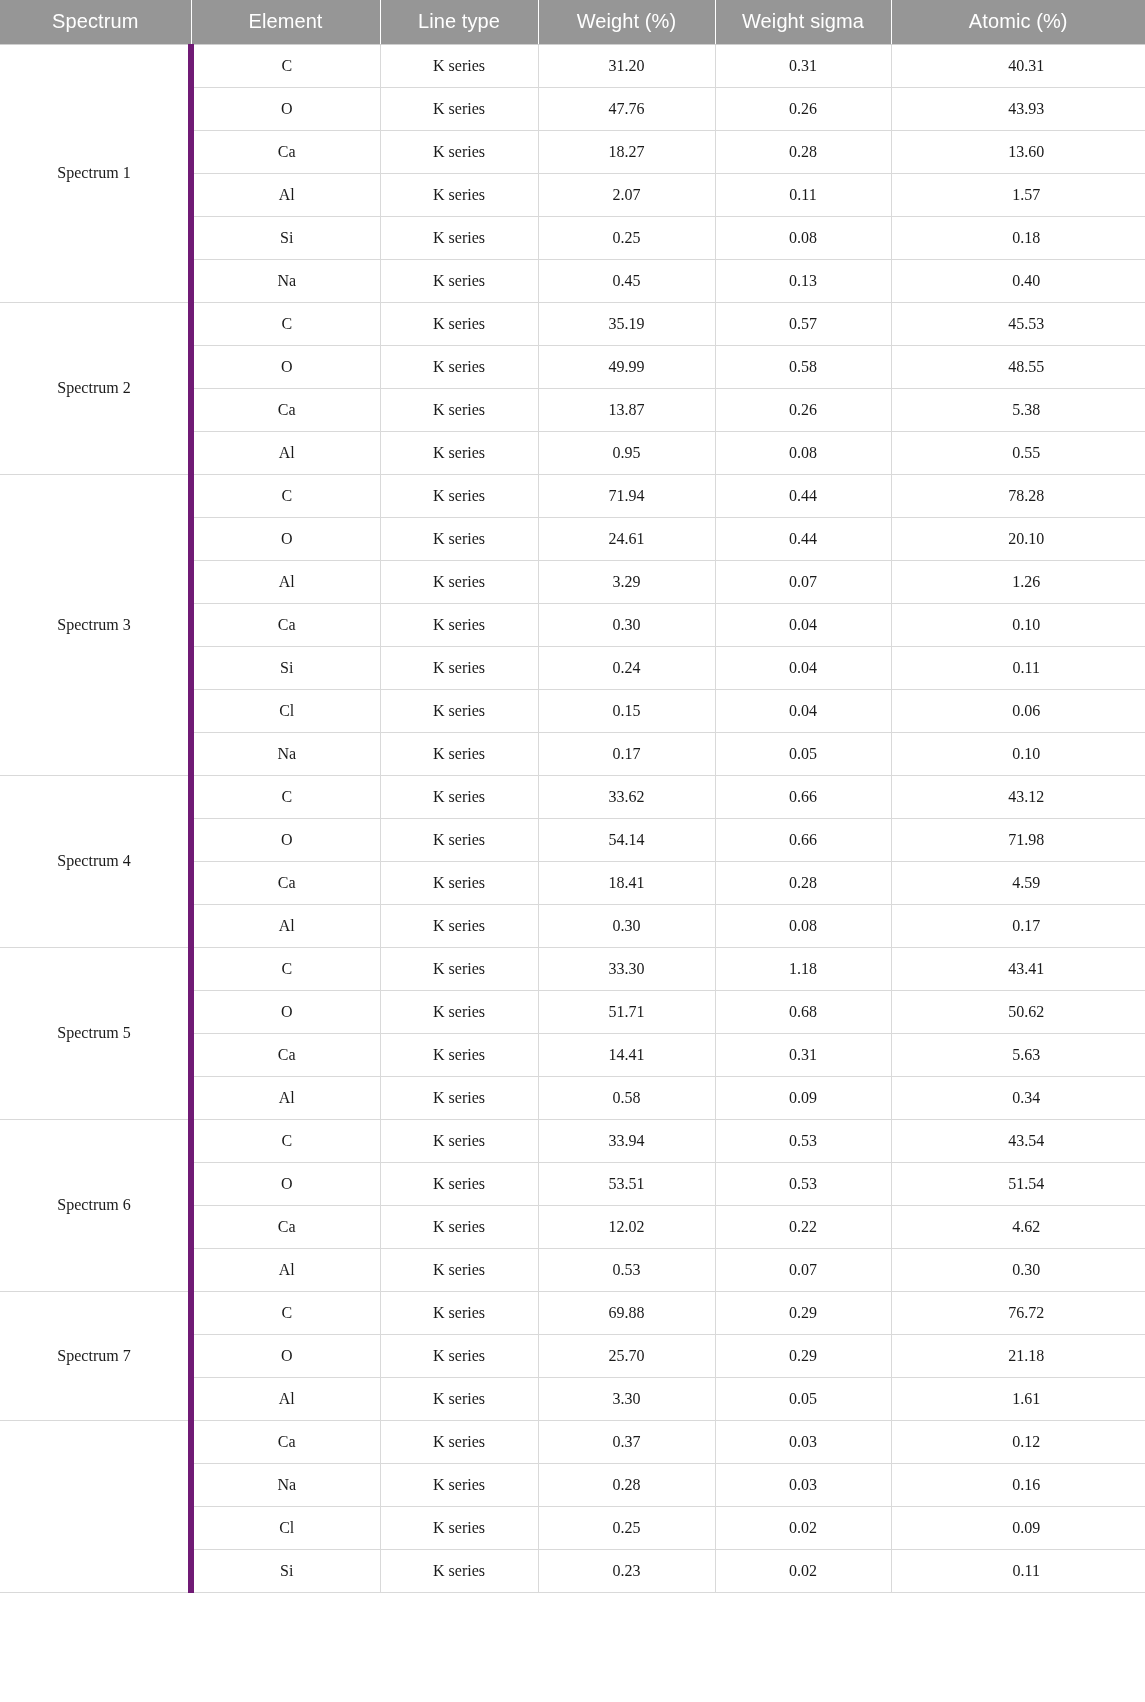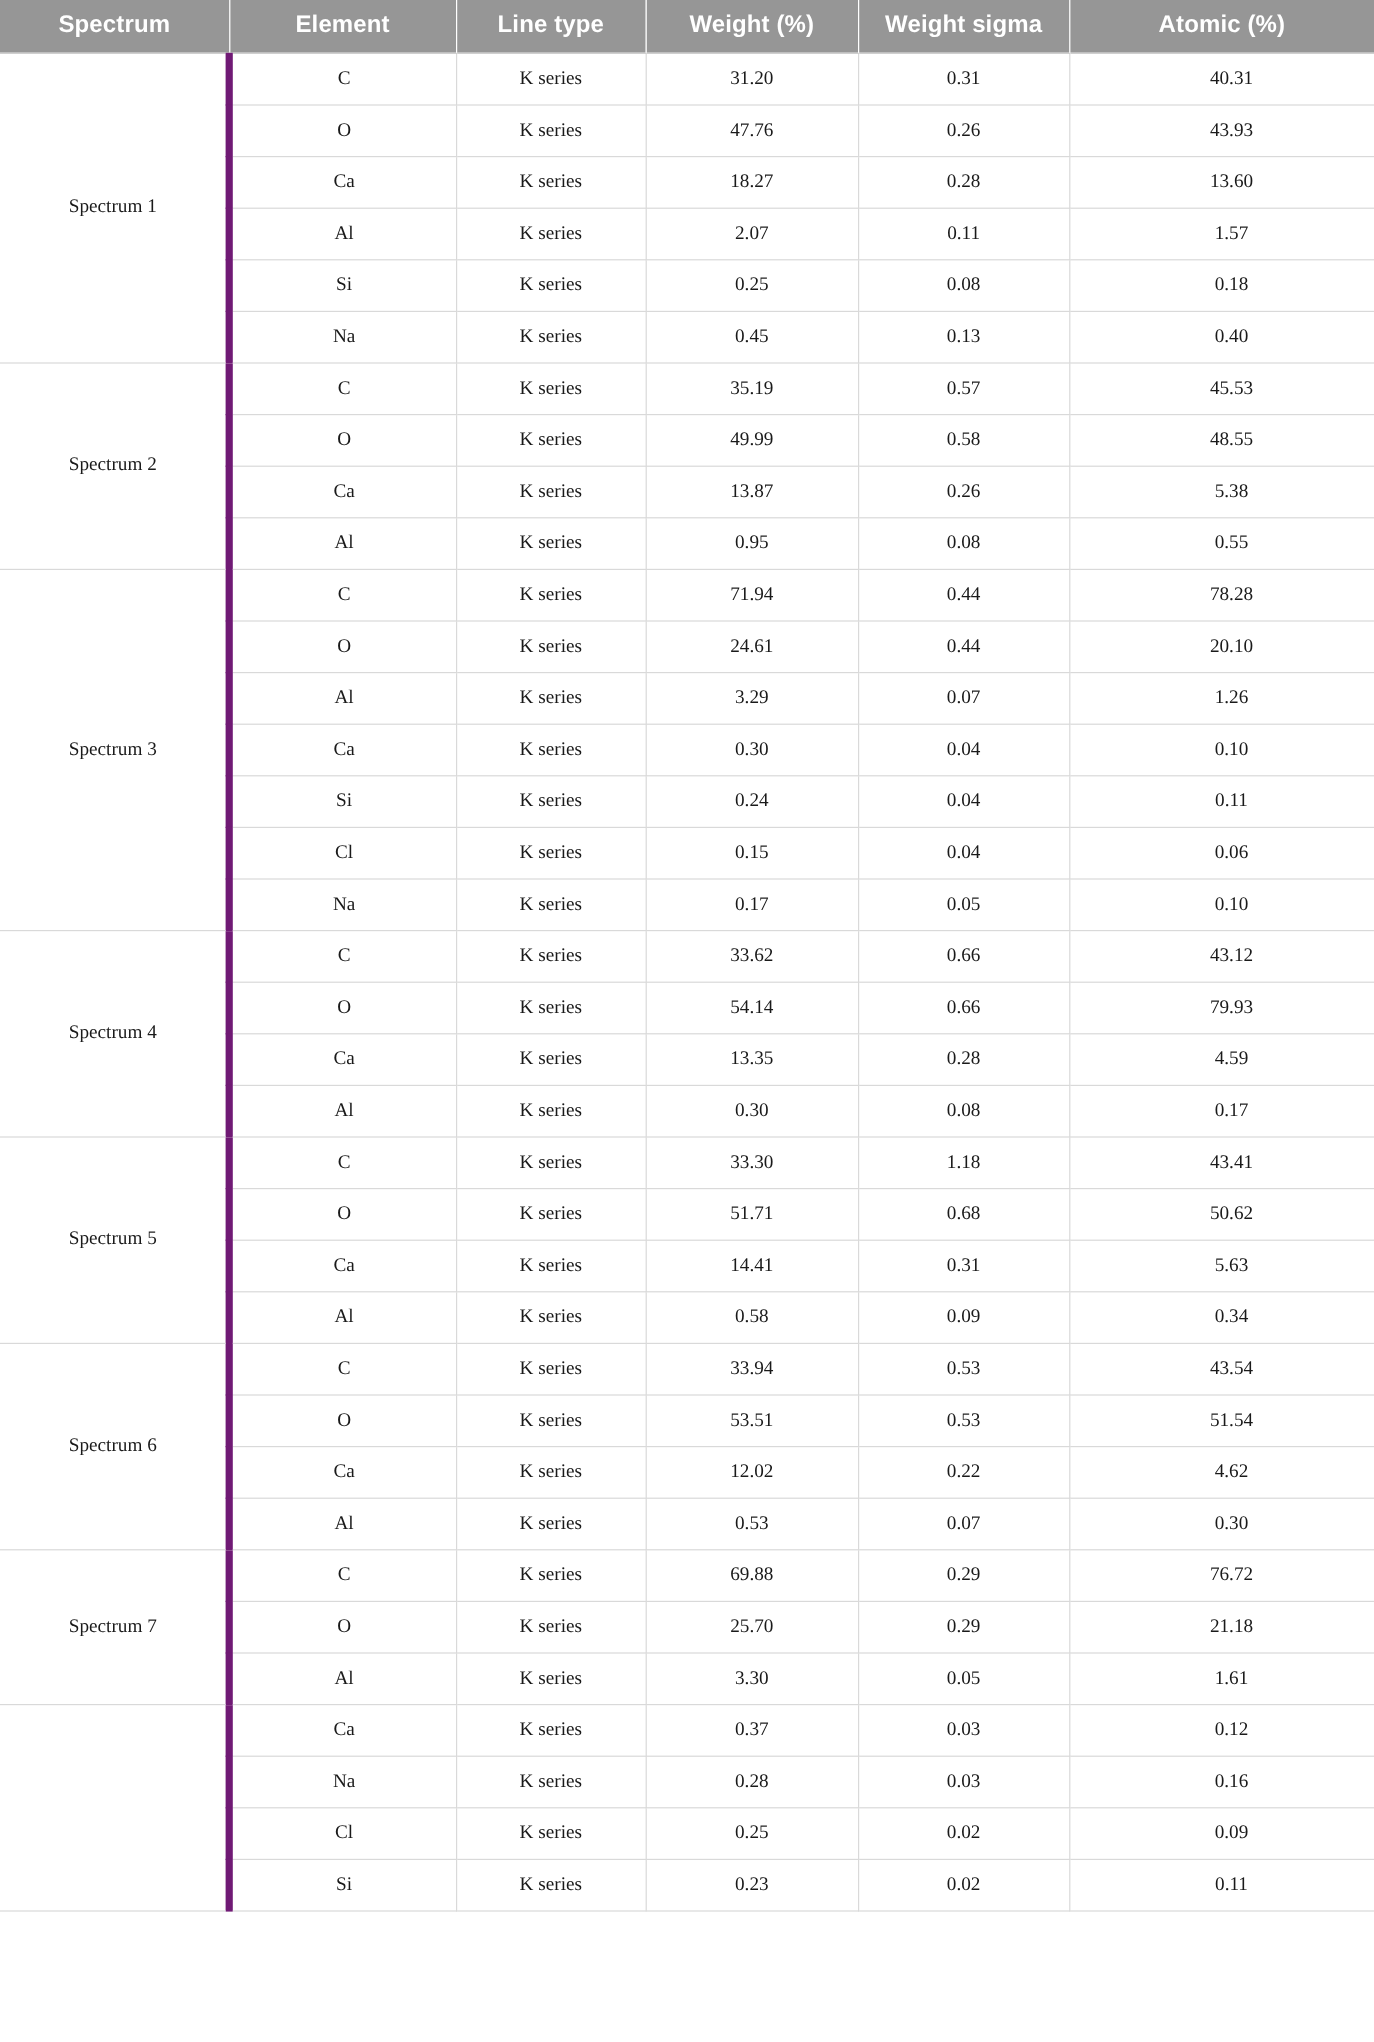--- a/index.html
+++ b/index.html
@@ -19,21 +19,21 @@
     width: 1145px;
     border-collapse: collapse;
     table-layout: fixed;
   }
 
   
   #eds-table thead th {
     background: #969696;
     color: #ffffff;
     font-family: "Liberation Sans", "DejaVu Sans", sans-serif;
-    font-weight: 700;
+    font-weight: 400;
     font-size: 20px;
     text-align: center;
     height: 44px;
     padding: 0 4px;
     border-right: 1px solid #ffffff;
     border-bottom: 1px solid #cfcfcf;
     letter-spacing: 0.1px;
     box-sizing: border-box;
   }
   #eds-table thead th:last-child { border-right: none; }
@@ -231,26 +231,26 @@
         <td>K series</td>
         <td>33.62</td>
         <td>0.66</td>
         <td>43.12</td>
       </tr>
       <tr>
         <td>O</td>
         <td>K series</td>
         <td>54.14</td>
         <td>0.66</td>
-        <td>79.93</td>
-      </tr>
-      <tr>
-        <td>Ca</td>
-        <td>K series</td>
-        <td>13.35</td>
+        <td>71.98</td>
+      </tr>
+      <tr>
+        <td>Ca</td>
+        <td>K series</td>
+        <td>18.41</td>
         <td>0.28</td>
         <td>4.59</td>
       </tr>
       <tr>
         <td>Al</td>
         <td>K series</td>
         <td>0.30</td>
         <td>0.08</td>
         <td>0.17</td>
       </tr>

